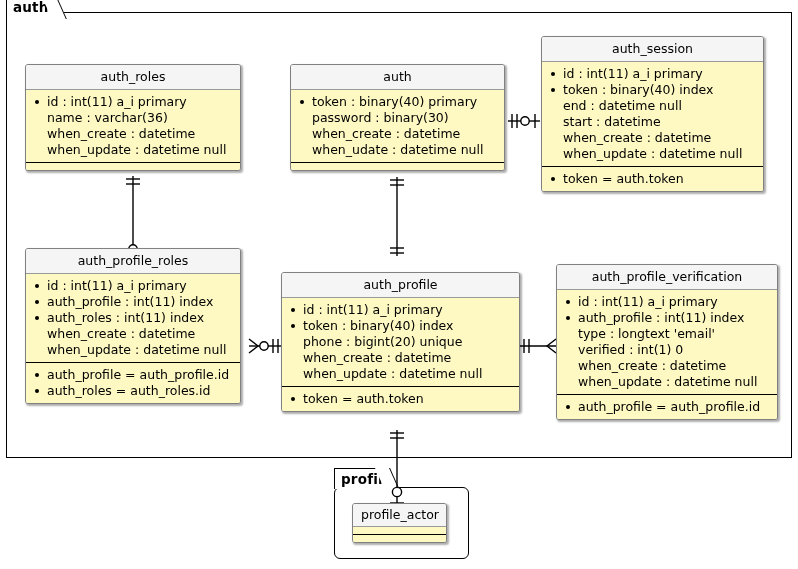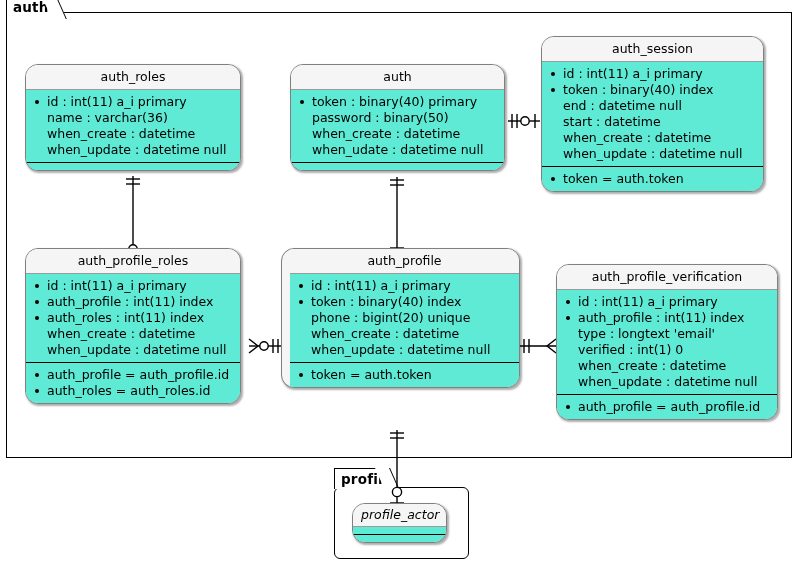--- a/index.html
+++ b/index.html
@@ -52,38 +52,38 @@
     border-right: 1.4px solid #000;
     transform: skewX(24deg);
     transform-origin: bottom left;
   }
 
   
   .entity {
     position: absolute;
     box-sizing: border-box;
     border: 1px solid #808080;
-    border-radius: 13px;
+    border-radius: 3px;
     background: #f5f5f5;
     box-shadow: 1.5px 1.5px 2px rgba(0,0,0,0.32);
     overflow: hidden;
   }
   .entity-title {
     text-align: center;
     color: #000;
     font-size: 12.5px;
     line-height: 15px;
     padding: 4px 8px 5px 8px;
     border-bottom: 1px solid #9a9a9a;
     background: #f5f5f5;
     white-space: nowrap;
   }
   .entity-section {
     padding: 4px 7px 4px 7px;
-    background: #5eead4;
+    background: #fef9c3;
   }
   .entity-section + .entity-section {
     border-top: 1.4px solid #000;
   }
   .entity-section.empty {
     height: 7px;
     padding: 0;
   }
   .row {
     display: block;
@@ -201,21 +201,21 @@
       <span class="row">when_create : datetime</span>
       <span class="row">when_update : datetime null</span>
     </div>
     <div class="entity-section empty"></div>
   </div>
 
   <div class="entity" style="left:290px; top:64px; width:215px;">
     <div class="entity-title">auth</div>
     <div class="entity-section">
       <span class="row pk">token : binary(40) primary</span>
-      <span class="row">password : binary(50)</span>
+      <span class="row">password : binary(30)</span>
       <span class="row">when_create : datetime</span>
       <span class="row">when_udate : datetime null</span>
     </div>
     <div class="entity-section empty"></div>
   </div>
 
   <div class="entity" style="left:541px; top:36px; width:223px;">
     <div class="entity-title">auth_session</div>
     <div class="entity-section">
       <span class="row pk">id : int(11) a_i primary</span>
@@ -238,21 +238,21 @@
       <span class="row pk">auth_roles : int(11) index</span>
       <span class="row">when_create : datetime</span>
       <span class="row">when_update : datetime null</span>
     </div>
     <div class="entity-section">
       <span class="row pk">auth_profile = auth_profile.id</span>
       <span class="row pk">auth_roles = auth_roles.id</span>
     </div>
   </div>
 
-  <div class="entity" style="left:281px; top:248px; width:239px;padding-left:8px;">
+  <div class="entity" style="left:281px; top:272px; width:239px;">
     <div class="entity-title">auth_profile</div>
     <div class="entity-section">
       <span class="row pk">id : int(11) a_i primary</span>
       <span class="row pk">token : binary(40) index</span>
       <span class="row">phone : bigint(20) unique</span>
       <span class="row">when_create : datetime</span>
       <span class="row">when_update : datetime null</span>
     </div>
     <div class="entity-section">
       <span class="row pk">token = auth.token</span>
@@ -268,18 +268,18 @@
       <span class="row">verified : int(1) 0</span>
       <span class="row">when_create : datetime</span>
       <span class="row">when_update : datetime null</span>
     </div>
     <div class="entity-section">
       <span class="row pk">auth_profile = auth_profile.id</span>
     </div>
   </div>
 
   <div class="entity" style="left:352px; top:503px; width:95px;">
-    <div class="entity-title" style="padding:3px 8px 4px 8px;font-style:italic;">profile_actor</div>
+    <div class="entity-title" style="padding:3px 8px 4px 8px;">profile_actor</div>
     <div class="entity-section empty"></div>
     <div class="entity-section empty"></div>
   </div>
 
 </div>
 
 </body></html>

